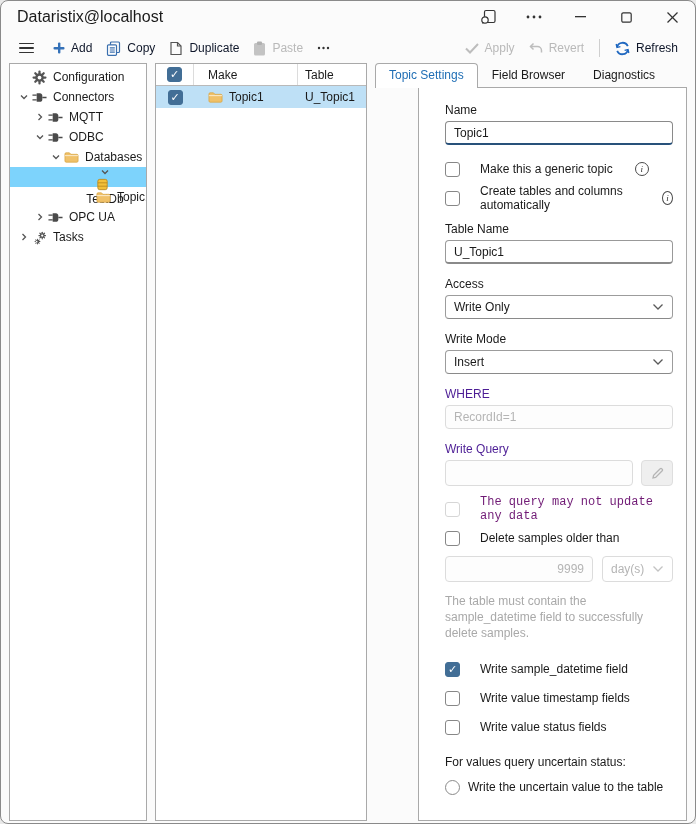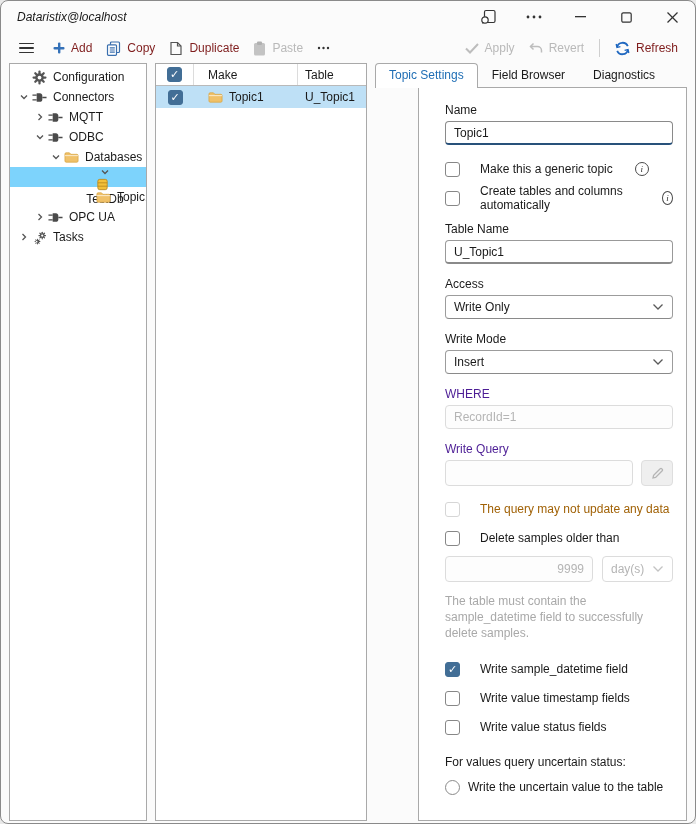--- a/index.html
+++ b/index.html
@@ -2,28 +2,28 @@
 <html><head>
 <meta charset="utf-8">
 <style>
   * { box-sizing: border-box; margin: 0; padding: 0; }
   html,body { width:696px; height:824px; }
   body { background:#e9e9e9; font-family:"Liberation Sans", sans-serif; font-size:12px; color:#1a1a1a; }
   .window { position:absolute; inset:0; background:#fbfbfb; border:1px solid #8a8a8a; border-radius:8px; overflow:hidden; display:flex; flex-direction:column; }
 
   
   .titlebar { height:32px; display:flex; align-items:center; flex:0 0 auto; }
-  .titlebar .title { margin-left:16px; font-size:12px; color:#1a1a1a;font-style:italic; }
+  .titlebar .title { margin-left:16px; font-size:16px; color:#1a1a1a; }
   .titlebar .spacer { flex:1; }
   .tb-btn { width:46px; height:32px; display:flex; align-items:center; justify-content:center; color:#333; }
   .tb-btn svg { display:block; }
 
   
   .toolbar { height:30px; display:flex; align-items:center; padding:0 10px; flex:0 0 auto; }
-  .tool { display:flex; align-items:center; gap:6px; padding:3px 7px; border-radius:4px; color:#7f1d1d; }
+  .tool { display:flex; align-items:center; gap:6px; padding:3px 7px; border-radius:4px; color:#0f172a; }
   .tool.disabled { color:#b9b9b9; }
   .tool svg { display:block; }
   .toolbar .grow { flex:1; }
   .vdiv { width:1px; height:18px; background:#cfcfcf; margin:0 8px; }
   .hamburger { display:flex; flex-direction:column; gap:3px; padding:4px 8px; margin-right:4px;}
   .hamburger i { display:block; width:15px; height:1.6px; background:#333; border-radius:1px; }
 
   
   .main { flex:1; display:flex; padding:0 8px 2px 8px; gap:8px; min-height:0; }
   .panel { background:#fff; border:1px solid #a9a9a9; }
@@ -64,21 +64,21 @@
   .flabel { margin:13px 0 4px; color:#1a1a1a; }
   .flabel.disabled { color:#4c1d95; }
   .flabel:first-child { margin-top:7px; }
   .tinput { width:100%; height:24px; border:1px solid #999; border-bottom:2px solid #8a8a8a; border-radius:4px; padding:0 8px; font:inherit; color:#1a1a1a; background:#fff; outline:none; }
   .tinput.focus { border-color:#8a8a8a; border-bottom:2px solid #28517a; }
   .tinput.disabled { border:1px solid #dcdcdc; color:#b5b5b5; background:#fdfdfd; }
   .dd { width:100%; height:24px; border:1px solid #9c9c9c; border-bottom-color:#8a8a8a; border-radius:4px; padding:0 8px; display:flex; align-items:center; justify-content:space-between; background:#fff; }
   .dd.disabled { border-color:#dcdcdc; color:#b5b5b5; }
   .chkline { display:flex; align-items:center; gap:20px; margin-top:7px; height:22px; }
   .chkline .txt { }
-  .chkline.disabled .txt { color:#a16207; }
+  .chkline.disabled .txt { color:#701a75;font-family:Liberation Mono, monospace; }
   .infoi { width:14px; height:14px; border:1px solid #4a4a4a; border-radius:50%; display:inline-flex; align-items:center; justify-content:center; font-size:9px; font-style:italic; font-family:"Liberation Serif",serif; color:#333; margin-left:2px; }
   .qrow { display:flex; gap:8px; margin-top:4px; }
   .editbtn { width:32px; height:26px; background:#efefef; border:1px solid #dedede; border-radius:4px; display:flex; align-items:center; justify-content:center; color:#b5b5b5; flex:0 0 auto; }
   .numrow { display:flex; gap:9px; margin-top:7px; }
   .numrow .tinput { width:148px; text-align:right; }
   .numrow .dd { width:100px; }
   .hint { color:#a9a9a9; line-height:16px; margin-top:11px; }
   .section { margin-top:17px; }
   .radline { display:flex; align-items:center; gap:8px; margin-top:7px; height:22px; }
 </style>

